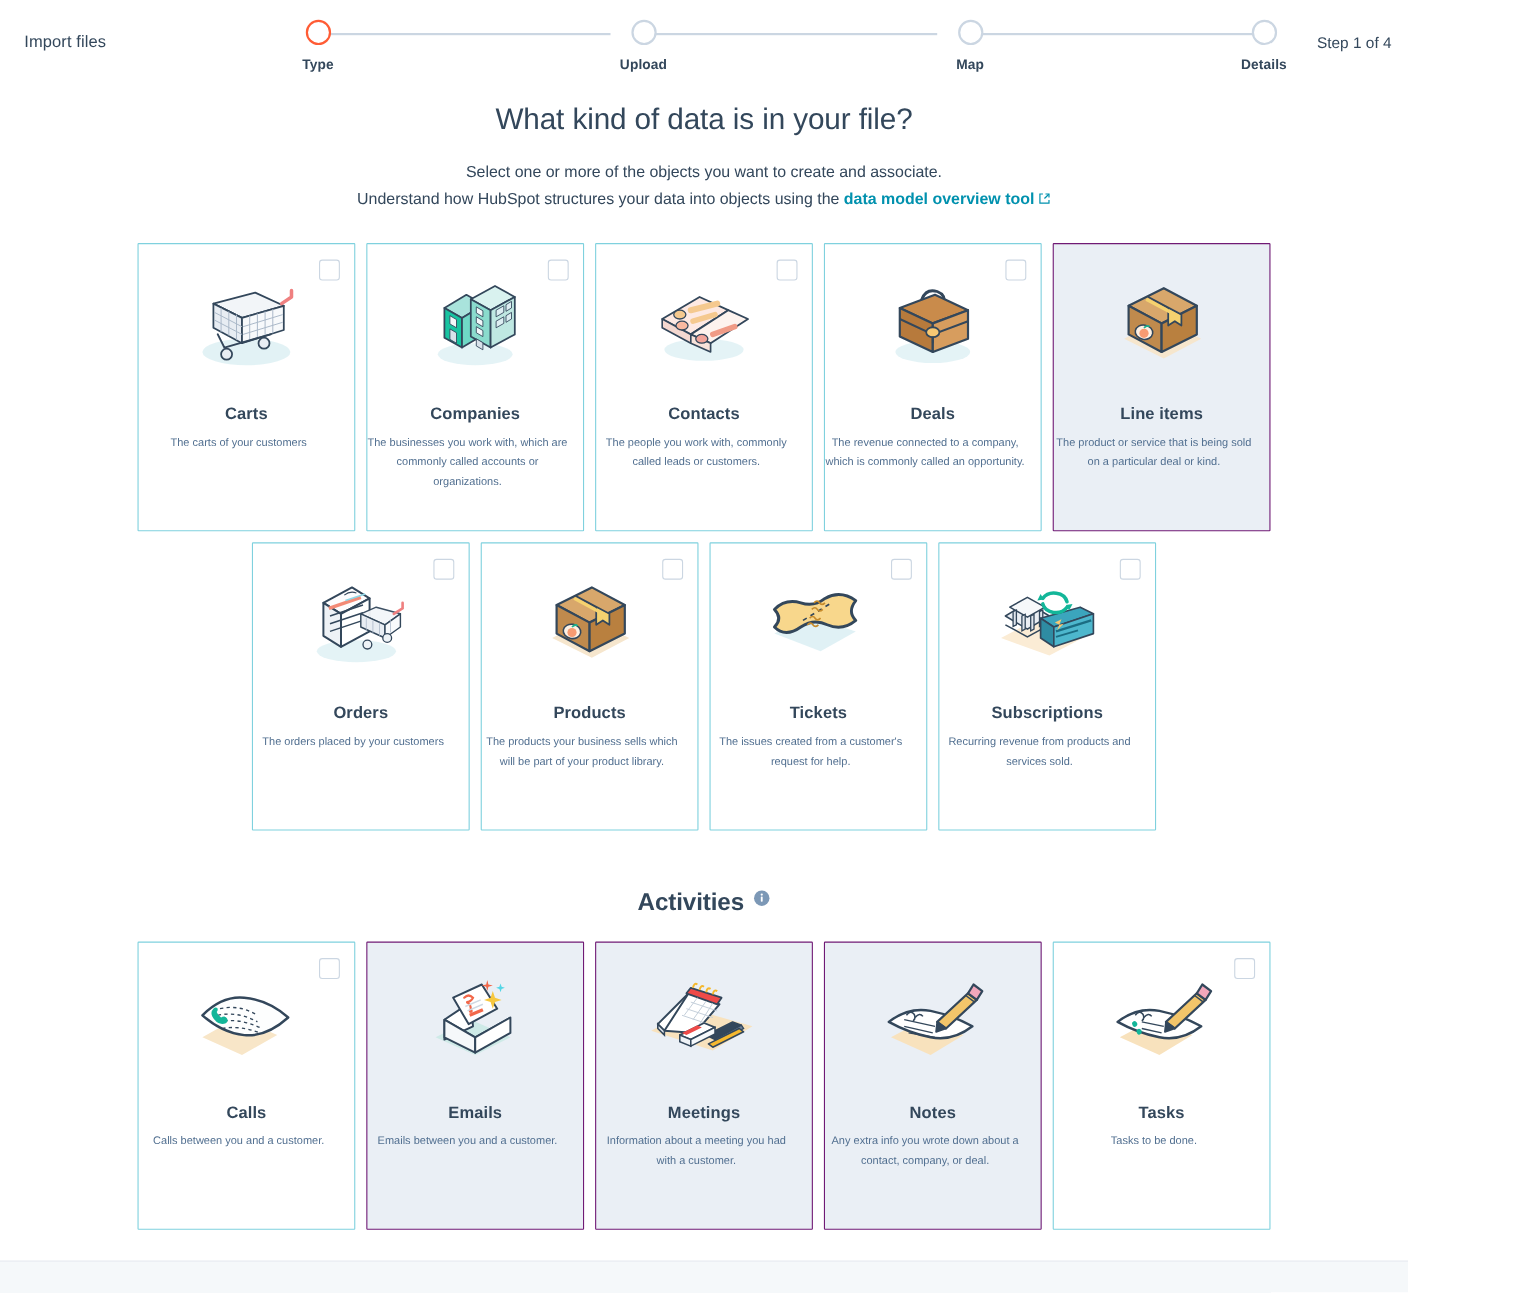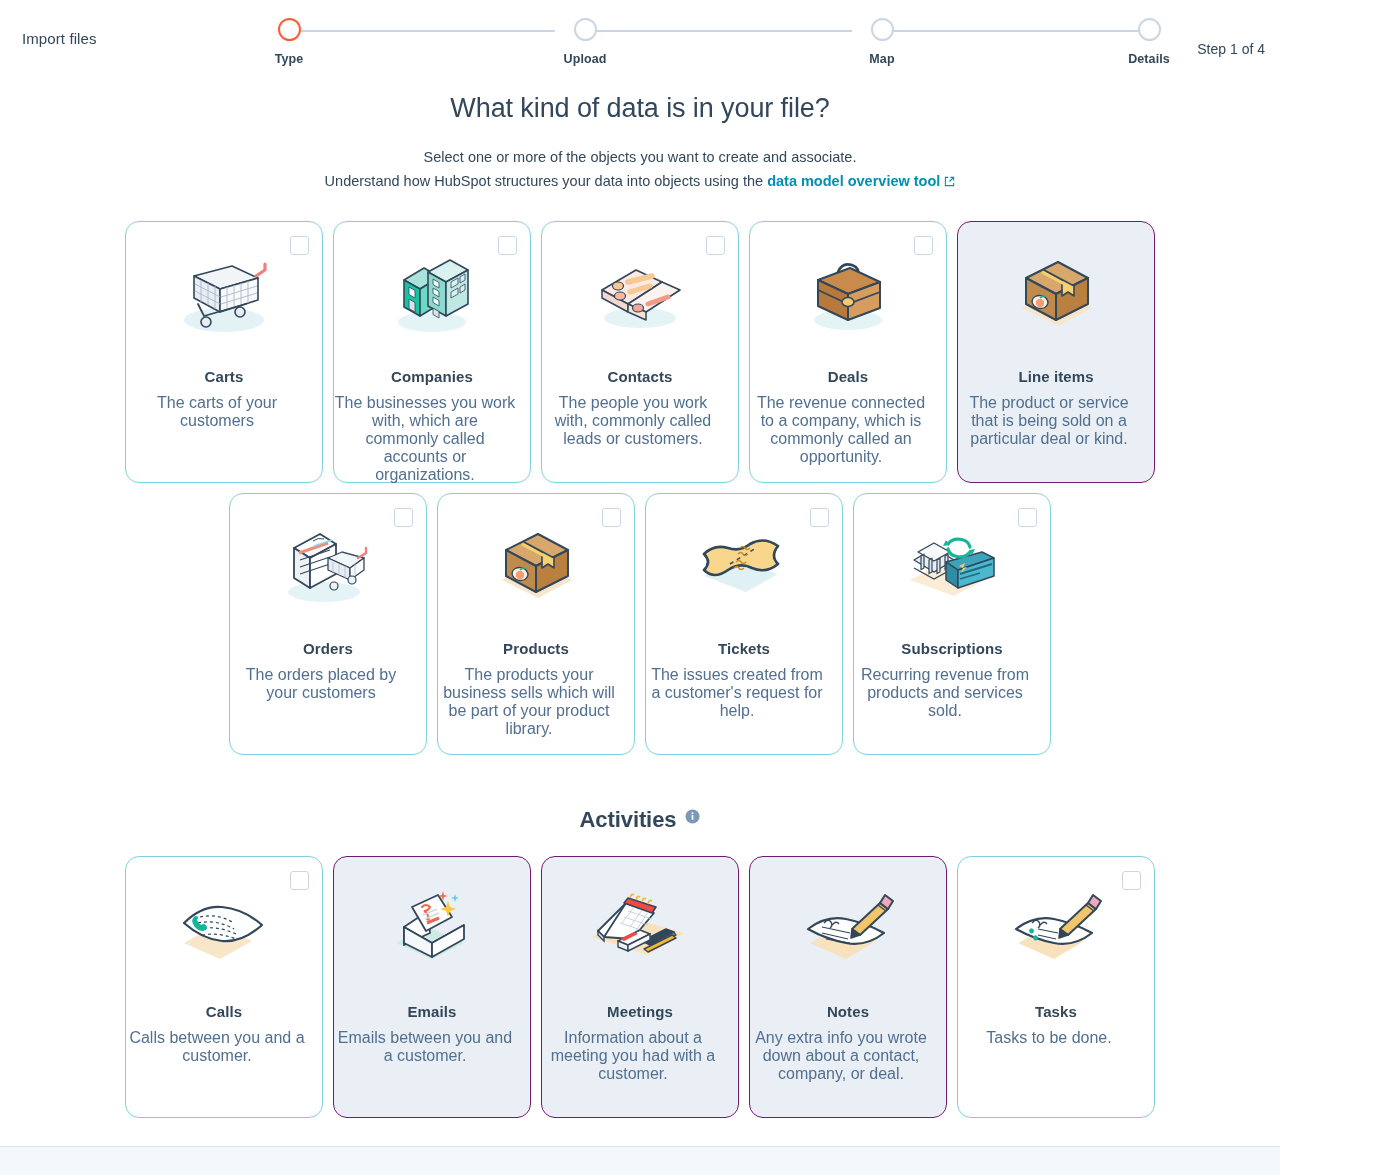--- a/index.html
+++ b/index.html
@@ -20,21 +20,21 @@
   }
   .header-title {
     position: absolute;
     left: 22px; top: 30px;
     font-size: 15px;
     color: #33475b;
     letter-spacing: 0.1px;
   }
   .step-count {
     position: absolute;
-    right: 15px; top: 41px;
+    right: 15px; top: 31px;
     font-size: 14px;
     color: #33475b;
   }
   .stepper {
     position: absolute;
     left: 259px; top: 18px;
     width: 890px;
     height: 50px;
   }
   .step-line {
@@ -100,21 +100,21 @@
     margin-top: 27px;
   }
   .row.row2 { margin-top: 10px; }
   .row.row-act { margin-top: 23px; }
 
   .card {
     position: relative;
     width: 198px;
     height: 262px;
     border: 1px solid #7fd1de;
-    border-radius: 14px;
+    border-radius: 1px;
     background: #ffffff;
     padding-top: 18px;
     text-align: center;
     cursor: pointer;
   }
   .card.disabled {
     border: 1px solid #701a75;
     background: #eaeff5;
     cursor: default;
   }
@@ -134,21 +134,21 @@
   }
   .card-title {
     margin-top: 20px;
     font-size: 15px;
     font-weight: bold;
     color: #33475b;
     letter-spacing: 0.1px;
   }
   .card-desc {
     margin: 9px 14px 0 0;
-    font-size: 16px;
+    font-size: 10px;
     line-height: 18px;
     color: #516f90;
   }
 
   
   .activities-head {
     margin-top: 49px;
     text-align: center;
     font-size: 22px;
     font-weight: bold;

